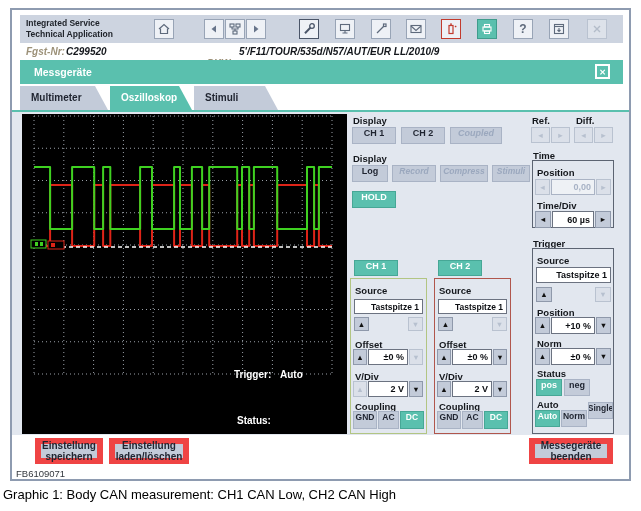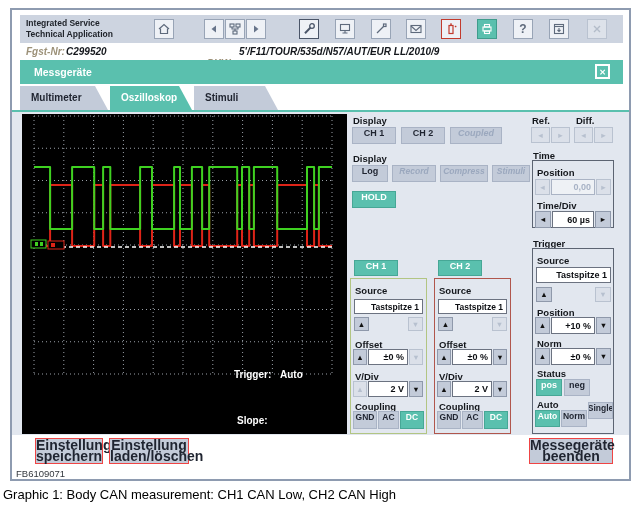--- a/index.html
+++ b/index.html
@@ -41,22 +41,22 @@
   .spin { position:absolute; background:#c3cbd9; border:1px solid #8f99ab; color:#111;
           font-size:7.5px; display:flex; align-items:center; justify-content:center; }
   .spin.dis { background:#dbe0e9; border-color:#b9c2d0; color:#b7c0cf; }
   .field { position:absolute; background:#fff; border:1px solid #6b7280; color:#0c0e12;
            font-weight:bold; font-size:9px; display:flex; align-items:center;
            justify-content:flex-end; padding-right:3px; white-space:nowrap; }
   .field.dis { background:#eef1f5; border-color:#aab3c4; color:#a7b2c5; }
   .box { position:absolute; border:1px solid #5c6472; }
   .chbox1 { border:1px solid #b2c583; }
   .chbox2 { border:1px solid #b0564c; }
-  .fbtn { position:absolute; background:#c3cbd9; border:1px solid #ef4444; color:#1f2430;
-          font-weight:bold; font-size:14px; line-height:11px; display:flex; 
+  .fbtn { position:absolute; background:#c3cbd9; border:6px solid #ef4444; color:#1f2430;
+          font-weight:bold; font-size:10px; line-height:11px; display:flex; 
           justify-content:center; text-align:center; flex-direction:column; }
   .fbcode { position:absolute; left:4px; top:458px; font-size:9.5px; color:#33373d; }
   .caption { position:absolute; left:3px; top:487px; font-size:13px; color:#000; white-space:nowrap; }
   svg.icon { display:block; }
 </style>
 </head>
 <body>
 
 <div class="page">
   <div class="win">
@@ -195,21 +195,21 @@
           <polyline points="12.0,53 28.1,53 28.1,115 50.1,115 50.1,53 72.2,53 72.2,115 81.1,115 81.1,53 88.3,53 88.3,115 118.1,115 118.1,53 130.0,53 130.0,115 152.1,115 152.1,53 158.0,53 158.0,115 169.9,115 169.9,53 180.1,53 180.1,115 187.2,115 187.2,53 215.2,53 215.2,115 220.0,115 220.0,53 227.2,53 227.2,115 231.9,115 231.9,53 255.2,53 255.2,115 285.0,115 285.0,53 292.1,53 292.1,115 296.9,115 296.9,53 310.0,53" fill="none" stroke="#3fd121" stroke-width="2" stroke-linejoin="round"></polyline>
           <line x1="12" y1="133" x2="310" y2="133" stroke="#ffffff" stroke-width="1.6" stroke-dasharray="4 3"></line>
           <rect x="9" y="126" width="15" height="8" stroke="#3fd121" fill="#000"></rect>
           <rect x="13" y="128" width="3" height="4" stroke="none" fill="#3fd121"></rect>
           <rect x="18" y="128" width="3" height="4" stroke="none" fill="#3fd121"></rect>
           <rect x="26" y="127" width="16" height="8" stroke="#de2418" fill="#000"></rect>
           <rect x="29" y="129" width="4" height="4" stroke="none" fill="#de2418"></rect>
         </svg>
       <div class="scopetxt" style="left:212px; top:255px">Trigger:</div>
       <div class="scopetxt" style="left:258px; top:255px">Auto</div>
-      <div class="scopetxt" style="left:215px; top:301px">Slope:</div>
+      <div class="scopetxt" style="left:215px; top:301px">Status:</div>
     </div>
 
     <div class="lbl" style="left:341px; top:105px">Display</div>
     <div class="btn" style="left:340px; top:117px; width:44px; height:17px">
         <span>CH 1</span>
       </div>
     <div class="btn" style="left:389px; top:117px; width:44px; height:17px">
         <span>CH 2</span>
       </div>
     <div class="btn dis" style="left:438px; top:117px; width:52px; height:17px">

